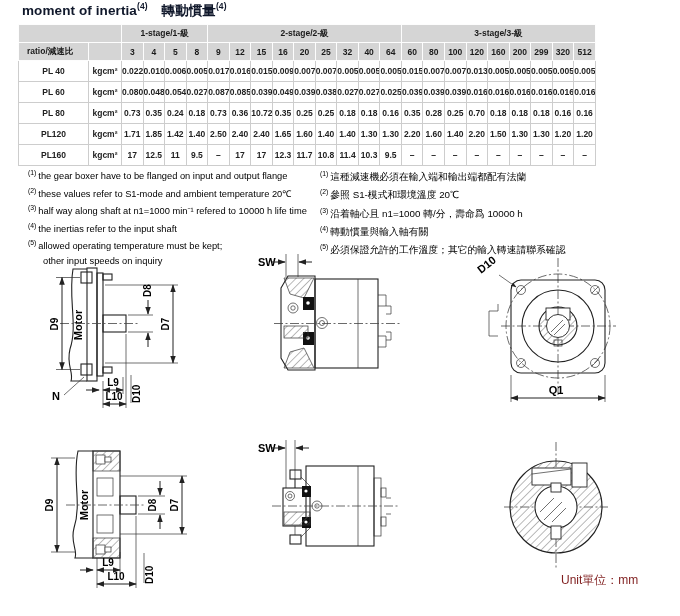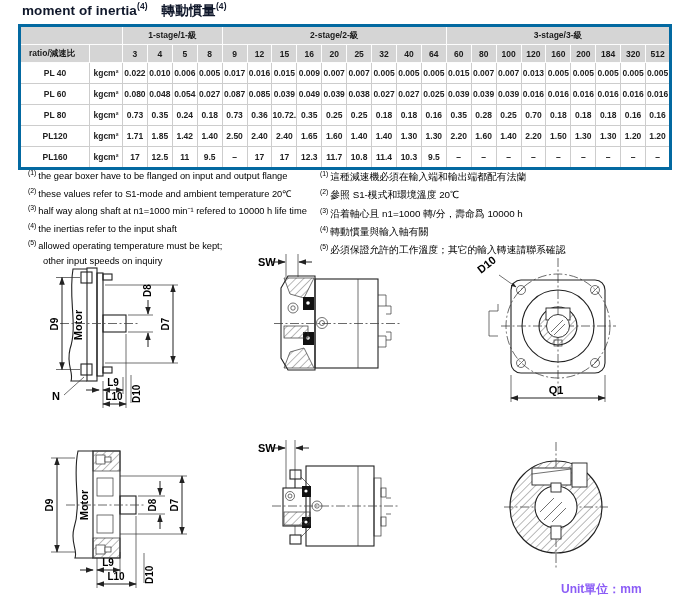--- a/index.html
+++ b/index.html
@@ -8,23 +8,23 @@
     font-family:"Liberation Sans", sans-serif; color:#111; overflow:hidden;
   }
   .title {
     position:absolute; left:22px; top:1px; font-size:13.5px; font-weight:bold; color:#0f172a;
     letter-spacing:0.1px;
   }
   .title sup { font-size:8.5px; }
   .title .zh { margin-left:10px; }
 
   table.inertia {
-    position:absolute; left:18px; top:24px; width:654px;
+    position:absolute; left:18px; top:24px; width:578px;
     border-collapse:collapse; table-layout:fixed;
-    font-size:8.5px; border:3px solid #0369a1;
+    font-size:8.5px; border:1px solid #0369a1;
   }
   table.inertia th, table.inertia td {
     text-align:center; vertical-align:middle; padding:0; overflow:hidden; white-space:nowrap;
   }
   table.inertia thead th {
     background:#d5d5d5; border:1px solid #fdfdfd; height:17px; font-weight:bold; color:#1a1a1a;
   }
   table.inertia thead th.ratio-head { text-align:left; padding-left:8px;margin-top:48px; }
   table.inertia tbody td {
     background:#fff; border:1px solid #cdcdcd; height:20px; font-weight:bold; color:#222;
@@ -39,21 +39,21 @@
 
   svg.panel { position:absolute; overflow:visible; }
   .ol   { fill:none; stroke:#222; stroke-width:1.1; }
   .thin { fill:none; stroke:#333; stroke-width:0.7; }
   .dim  { fill:none; stroke:#222; stroke-width:1; }
   .cl   { fill:none; stroke:#444; stroke-width:0.8; stroke-dasharray:9 2.5 2 2.5; }
   text.lbl  { font:bold 10px "Liberation Sans",sans-serif; fill:#000; }
   text.lblb { font:bold 11px "Liberation Sans",sans-serif; fill:#000; }
 
   .unit-note {
-    position:absolute; left:561px; top:572px; font-size:12px; font-weight:bold; color:#8b5cf6;margin-top:9px;
+    position:absolute; left:561px; top:572px; font-size:12px; font-weight:normal; color:#7f1d1d;
   }
 </style>
 </head>
 <body>
 
 <div class="page">
 
   <svg width="0" height="0" style="position:absolute" aria-hidden="true">
     <defs>
       <pattern id="hatch" width="5.5" height="5.5" patternUnits="userSpaceOnUse" patternTransform="rotate(45)">
@@ -119,21 +119,21 @@
           <th>25</th>
           <th>32</th>
           <th>40</th>
           <th>64</th>
           <th>60</th>
           <th>80</th>
           <th>100</th>
           <th>120</th>
           <th>160</th>
           <th>200</th>
-          <th>184</th>
+          <th>299</th>
           <th>320</th>
           <th>512</th>
         </tr>
       </thead>
       <tbody>
         <tr>
           <td>PL 40</td>
           <td>kgcm²</td>
           <td>0.022</td>
           <td>0.010</td>

